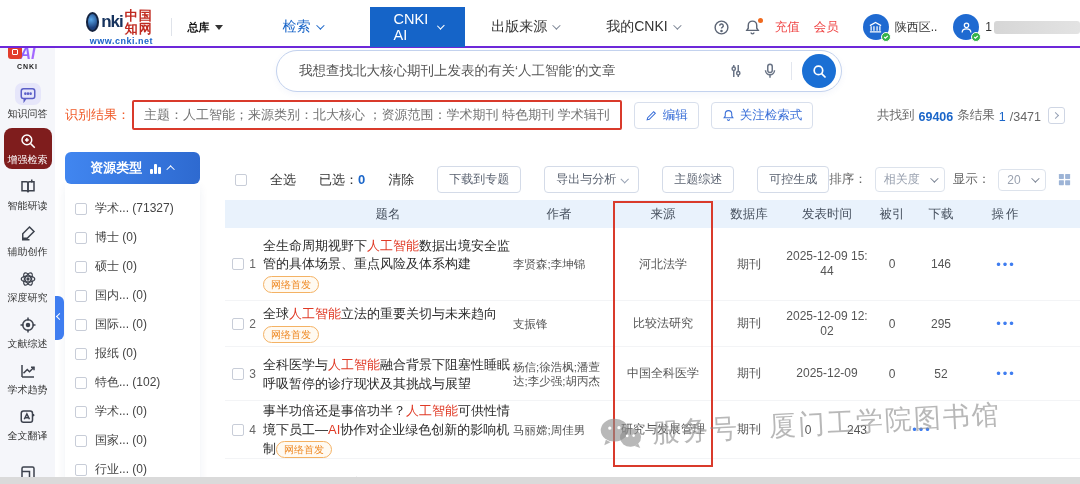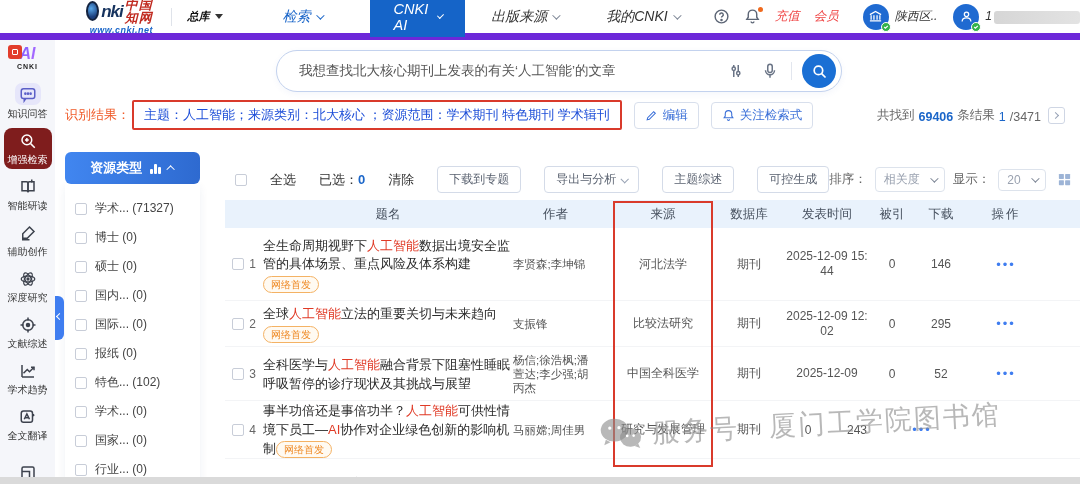--- a/index.html
+++ b/index.html
@@ -1,22 +1,22 @@
 <!DOCTYPE html>
 <html><head>
 <meta charset="utf-8">
 <style>
   * { margin:0; padding:0; box-sizing:border-box; }
   html,body { background:#fff; }
   body { font-family:"Liberation Sans","DejaVu Sans",sans-serif; }
   .page { position:relative; width:1080px; height:484px; background:#fff; overflow:hidden; }
 
   
-  .topbar { position:absolute; top:0; left:0; width:1080px; height:40px; background:#fff;
-            border-bottom:7px solid #6d28d9; display:flex; align-items:center; z-index:30;font-style:italic; }
+  .topbar { position:absolute; top:8px; left:0; width:1080px; height:40px; background:#fff;
+            border-bottom:2px solid #6d28d9; display:flex; align-items:center; z-index:30; }
   .logo { display:flex; flex-direction:column; align-items:center; margin-left:86px; line-height:1; }
   .logo-top { display:flex; align-items:center; gap:2px; }
   .logo-globe { width:20px; height:20px; border-radius:50%; background:radial-gradient(circle at 35% 35%, #5aa7e8, #1b3f7d 70%); border:2px solid #14233f; }
   .logo-nki { font-size:17px; font-weight:bold; color:#16335e; letter-spacing:-1px; }
   .logo-cn { font-size:13px; color:#c02a20; font-weight:bold; letter-spacing:1px; }
   .logo-url { font-size:9px; color:#1b66c9; font-weight:bold; margin-top:2px; letter-spacing:.5px; }
   .nav-sep { width:1px; height:18px; background:#dfe3ea; margin:0 16px 0 14px; }
   .nav-item { display:flex; align-items:center; gap:5px; font-size:14px; color:#333; margin-right:34px; cursor:pointer; white-space:nowrap; }
   .nav-zk { font-size:11px; font-weight:bold; color:#111; }
   .tri-down { width:0; height:0; border-left:4px solid transparent; border-right:4px solid transparent; border-top:5px solid #333; }
@@ -63,21 +63,21 @@
   .search-text { flex:1; font-size:13.5px; color:#555; border:none; outline:none; background:transparent; font-family:inherit; }
   .s-ico { width:18px; height:18px; color:#6a7486; margin:0 8px; cursor:pointer; flex:none; }
   .s-ico svg { width:100%; height:100%; }
   .s-div { width:1px; height:18px; background:#e2e6ee; margin:0 4px; }
   .search-btn { width:34px; height:34px; border-radius:50%; background:#1a6fd4; display:flex; align-items:center; justify-content:center; cursor:pointer; flex:none; margin-left:6px; }
   .search-btn svg { width:17px; height:17px; color:#fff; }
 
   
   .recog-row { position:absolute; top:100px; left:65px; width:1000px; display:flex; align-items:center; z-index:10; }
   .recog-label { font-size:13px; color:#f05a28; white-space:nowrap; }
-  .recog-box { border:2px solid #d93a2b; border-radius:2px; padding:4px 10px; font-size:13px; color:#1d4ed8; white-space:nowrap; margin-left:2px;text-align:center; }
+  .recog-box { border:2px solid #d93a2b; border-radius:2px; padding:4px 10px; font-size:13px; color:#737373; white-space:nowrap; margin-left:2px;text-align:center; }
   .chip-btn { display:flex; align-items:center; gap:5px; border:1px solid #d8dfec; border-radius:4px; background:#fff;
               color:#3a6fd8; font-size:12.5px; padding:4px 10px; margin-left:12px; cursor:pointer; white-space:nowrap; }
   .chip-btn svg { width:13px; height:13px; }
   .stats { margin-left:auto; display:flex; align-items:flex-end; gap:4px; font-size:12.5px; color:#666; white-space:nowrap; }
   .stats .num { color:#1b66c9; font-weight:bold; }
   .stats .pg { color:#1b66c9; }
   .pg-next { width:17px; height:17px; border:1px solid #cfd6e4; border-radius:3px; display:flex; align-items:center; justify-content:center; cursor:pointer; margin-left:3px; }
   .pg-next span { width:5px; height:5px; border-right:1.5px solid #97a2b5; border-top:1.5px solid #97a2b5; transform:rotate(45deg); margin-left:-2px; }
 
   
@@ -104,21 +104,21 @@
   .view-ico svg { width:15px; height:15px; }
   .view-grid { color:#9db4d6; }
   .view-list { color:#2e6bd6; border:1px solid #2e6bd6; background:#eef4ff; }
 
   
   .table { position:absolute; top:200px; left:225px; width:855px; z-index:5; }
   .thead { display:flex; align-items:center; height:28px; background:#e9f2fc; font-size:12.5px; color:#46505e; }
   .cell { flex:none; text-align:center; }
   .c-check{ width:38px; display:flex; align-items:center; gap:5px; justify-content:center; }
   .c-title{ width:250px; text-align:left; }
-  .c-author{ width:100px; font-size:11.5px; color:#555; line-height:14px; text-align:left; padding-right:15px; }
+  .c-author{ width:100px; font-size:11.5px; color:#555; line-height:14px; text-align:left; padding-right:8px; }
   .c-source{ width:100px; font-size:12px; color:#555; }
   .c-db{ width:72px; font-size:12px; color:#555; }
   .c-date{ width:84px; font-size:12px; color:#555; word-break:break-all; line-height:15px; }
   .c-cited{ width:46px; font-size:12px; color:#555; }
   .c-dl{ width:52px; font-size:12px; color:#555; }
   .c-op{ width:78px; font-size:13px; color:#3f7df0; letter-spacing:2px; cursor:pointer; }
   .thead .cell { font-size:12.5px; color:#46505e; }
   .trow { display:flex; align-items:center; border-top:1px solid #f3f4f6; background:#fff; }
   .trow:first-child { border-top:none; }
   .rnum { font-size:12px; color:#666; }

